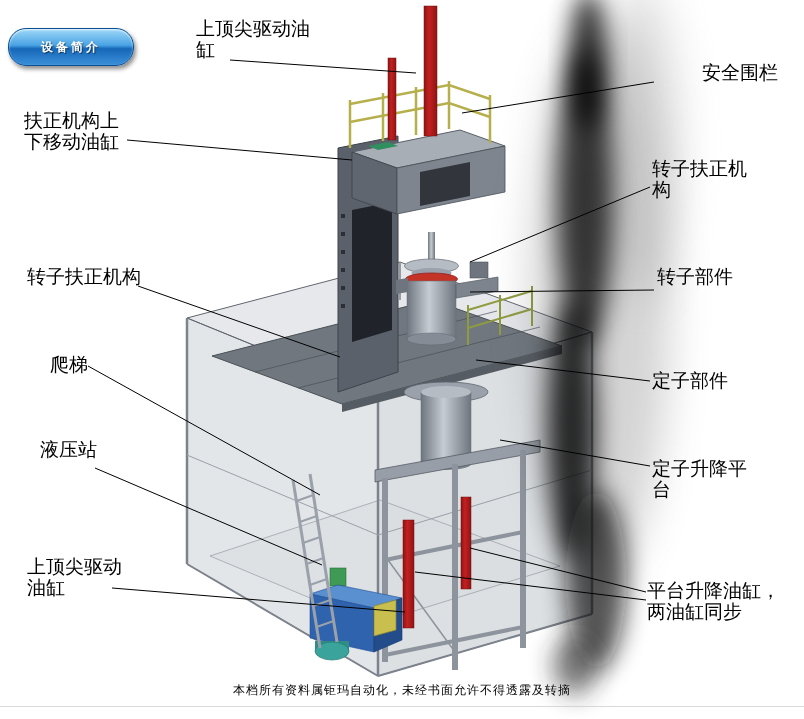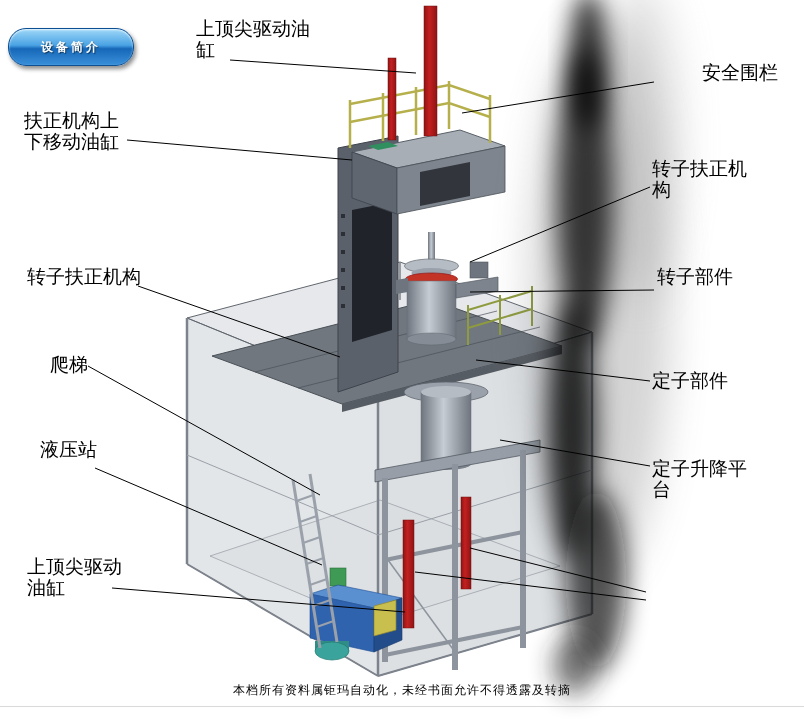--- a/index.html
+++ b/index.html
@@ -204,17 +204,18 @@
   <div class="callout nw" style="left:657px;top:62px;margin-left:45px;">安全围栏</div>
   <div class="callout" style="left:652px;top:158px;width:100px;">转子扶正机构</div>
   <div class="callout" style="left:24px;top:110px;width:100px;">扶正机构上下移动油缸</div>
   <div class="callout nw" style="left:27px;top:266px;">转子扶正机构</div>
   <div class="callout nw" style="left:657px;top:266px;">转子部件</div>
   <div class="callout nw" style="left:50px;top:346px;margin-top:8px;">爬梯</div>
   <div class="callout nw" style="left:652px;top:370px;">定子部件</div>
   <div class="callout nw" style="left:40px;top:439px;">液压站</div>
   <div class="callout" style="left:652px;top:458px;width:100px;">定子升降平台</div>
   <div class="callout" style="left:27px;top:556px;width:100px;">上顶尖驱动油缸</div>
+  <div class="callout" style="left:647px;top:580px;width:140px;">平台升降油缸，两油缸同步</div>
 
   <div class="footer">本档所有资料属钜玛自动化，未经书面允许不得透露及转摘</div>
   <div class="bottom-rule"></div>
 
 </div>
 
 </body></html>

